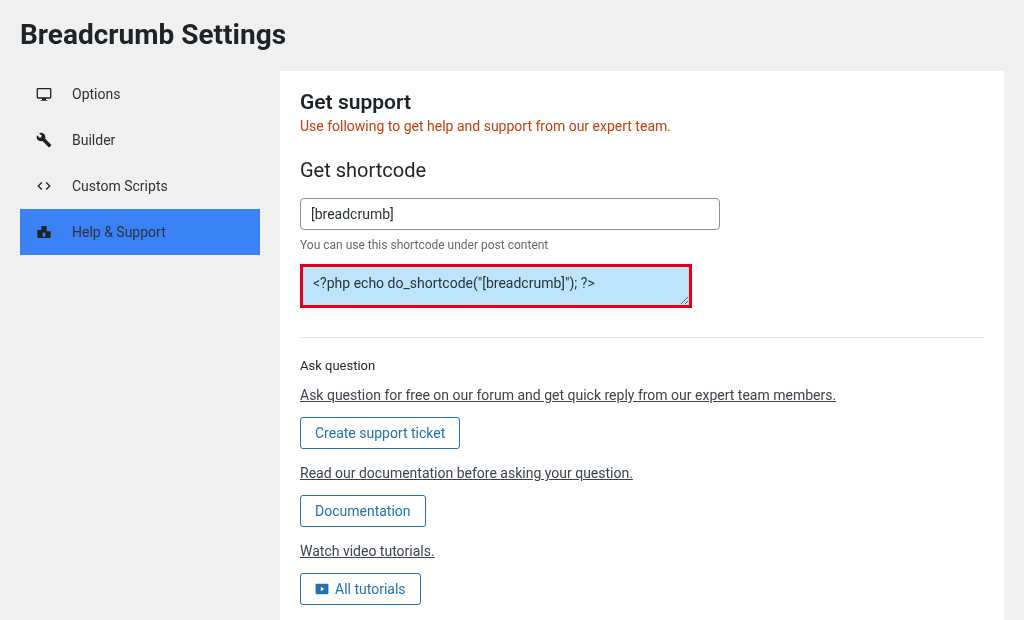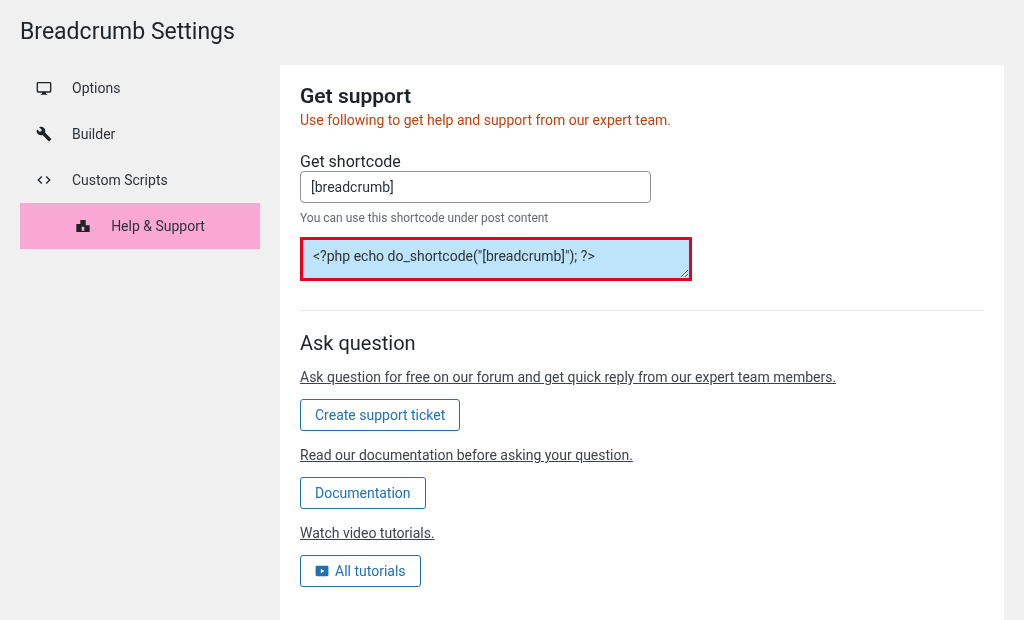--- a/index.html
+++ b/index.html
@@ -1,31 +1,31 @@
 <!DOCTYPE html>
 <html><head>
   <meta charset="utf-8">
   <style>
     * { margin:0; padding:0; box-sizing:border-box; font-family:-apple-system,BlinkMacSystemFont,"Segoe UI",Roboto,Arial,sans-serif; }
     body { background:#f0f0f1; color:#3c434a; font-size:14px; width:1024px; height:620px; overflow:hidden; }
-    .page-title { font-size:23px; font-weight:400; color:#1d2327; padding:18px 20px 20px 20px; }
+    .page-title { font-size:28px; font-weight:700; color:#1d2327; padding:18px 20px 20px 20px; }
     .container { display:flex; padding:0 20px; gap:20px; }
     .sidebar { width:240px; background:#f0f0f1; }
     .sidebar-item { display:flex; align-items:center; gap:20px; padding:15px 16px; font-size:14px; color:#2c3338; cursor:pointer; }
-    .sidebar-item.active { background:#f9a8d4;justify-content:center; }
+    .sidebar-item.active { background:#3b82f6; }
     .sidebar-item .icon { width:16px; height:16px; display:flex; align-items:center; justify-content:center; color:#1d2327; }
     .main { flex:1; background:#ffffff; padding:18px 20px 20px 20px; border-top:1px solid transparent; }
     .section-title { font-size:21px; font-weight:600; color:#1d2327; margin-bottom:4px; }
     .section-sub { font-size:14px; color:#c2410c; margin-bottom:24px; }
-    .field-label { font-size:16px; color:#1d2327; margin-bottom:0; }
-    .input-text { width:351px; padding:7px 10px; font-size:14px; border:1px solid #8c8f94; border-radius:4px; background:#fff; color:#2c3338; margin-bottom:8px; }
+    .field-label { font-size:20px; color:#1d2327; margin-bottom:16px; }
+    .input-text { width:420px; padding:7px 10px; font-size:14px; border:1px solid #8c8f94; border-radius:4px; background:#fff; color:#2c3338; margin-bottom:8px; }
     .hint { font-size:12px; color:#646970; margin-bottom:12px; }
     .code-box { width:392px; height:44px; padding:8px 10px; background:#bde4fb; border:3px solid #e8001b; font-size:14px; color:#2c3338; resize:both; overflow:auto; font-family:inherit; }
     .hr { border:0; border-top:1px solid #e5e5e5; margin:26px 0 20px 0; }
-    .sub-h { font-size:20px; color:#1d2327; margin-bottom:14px; }
+    .sub-h { font-size:13px; color:#1d2327; margin-bottom:14px; }
     .desc { font-size:14px; color:#3c434a; margin-bottom:14px;text-decoration:underline; }
     .btn { display:inline-flex; align-items:center; gap:6px; padding:7px 14px; font-size:14px; color:#2271b1; background:#fff; border:1px solid #2271b1; border-radius:3px; cursor:pointer; margin-bottom:16px;justify-content:center; }
     .btn .icon { width:14px; height:14px; display:flex; align-items:center; justify-content:center; }
     svg { fill:currentColor; }
   </style>
 </head>
 <body>
 
 <h1 class="page-title">Breadcrumb Settings</h1>
 

